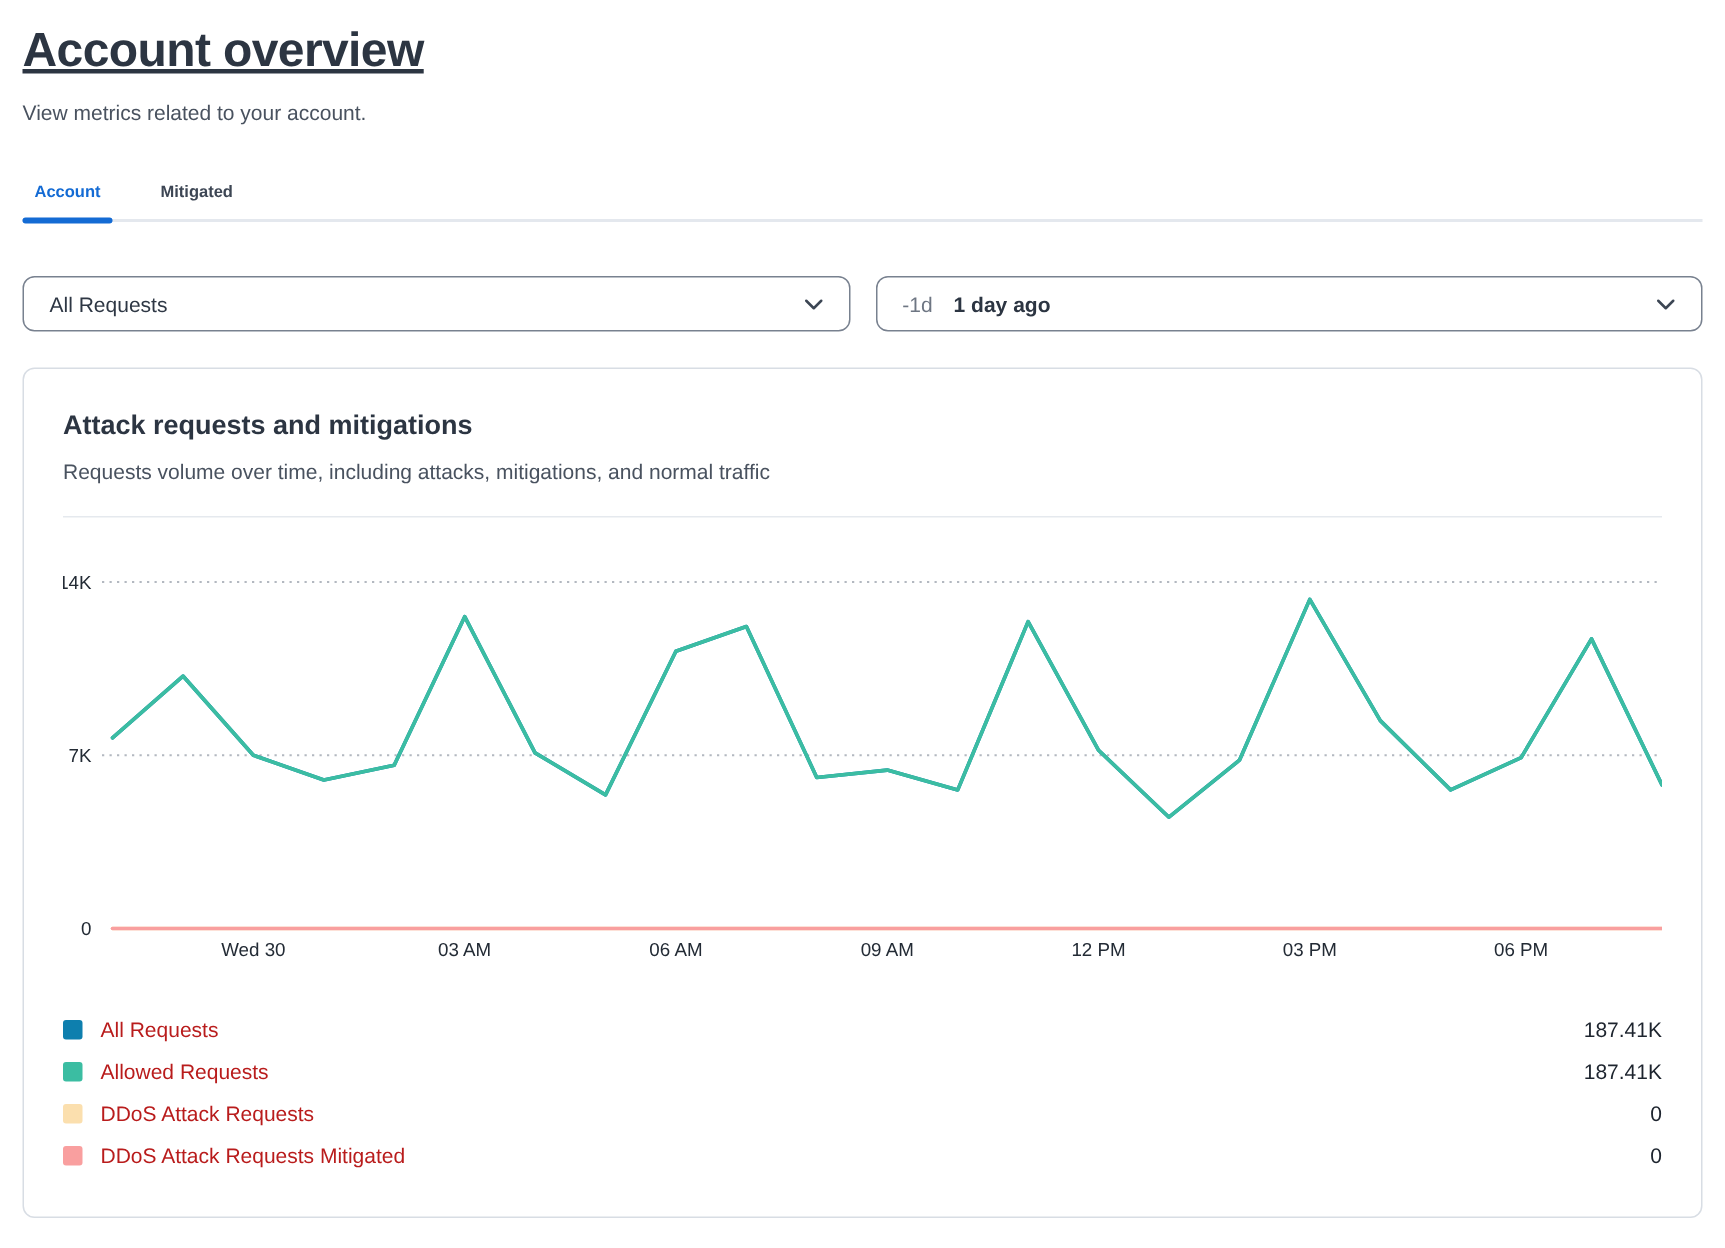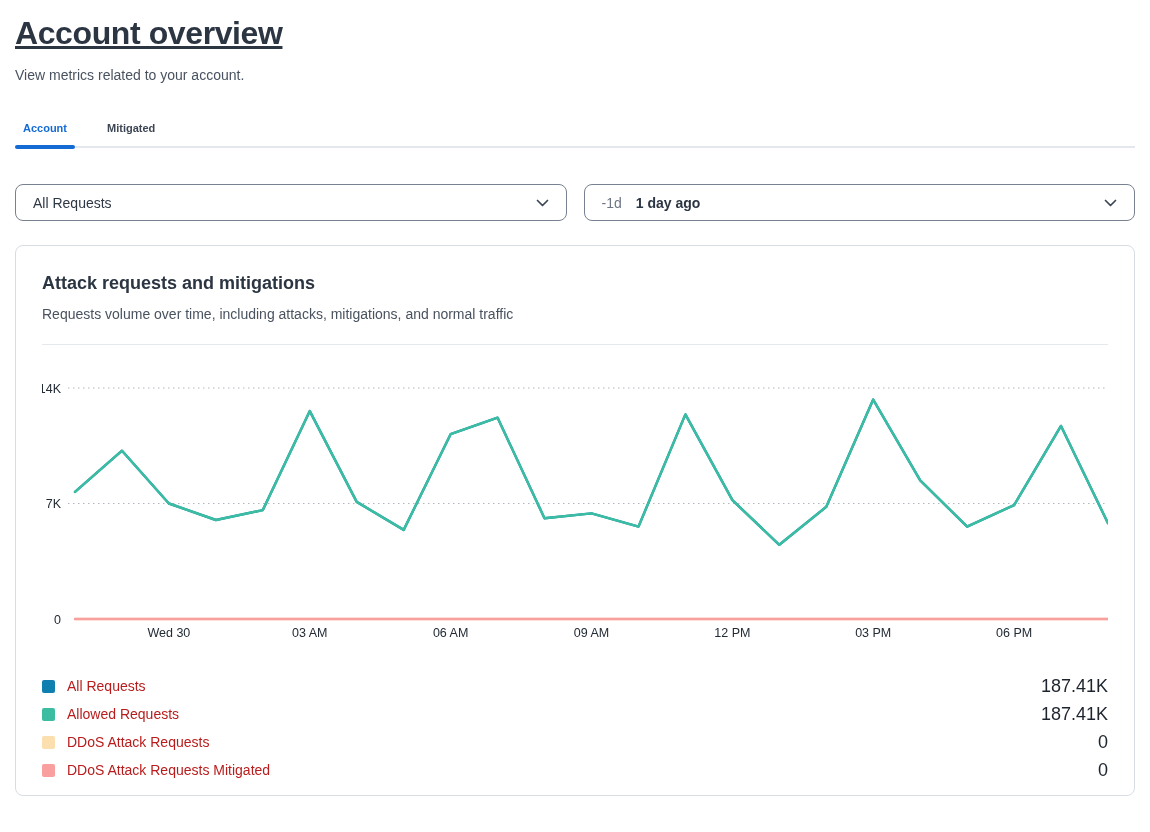--- a/index.html
+++ b/index.html
@@ -21,34 +21,34 @@
 
   .filters { margin-top:36px; display:flex; gap:17px; }
   .select {
     flex:1; height:37px; border:1px solid #78818f; border-radius:8px; background:#fff;
     display:flex; align-items:center; padding:0 17px; font-size:14px; color:#2e3744; cursor:pointer;
   }
   .select .chev { margin-left:auto; display:flex; align-items:center; }
   .select .shortcode { color:#6e7683; }
   .select .bold { font-weight:700; margin-left:14px; color:#2c3542; }
 
-  .card { margin-top:24px; border:1px solid #d8dde4; border-radius:8px; padding:27px 26px 11px; background:#fff; }
+  .card { margin-top:24px; border:1px solid #d8dde4; border-radius:8px; padding:27px 26px 27px; background:#fff; }
   .card-title { margin:0; font-size:18px; line-height:21px; font-weight:700; color:#2c3542; }
   .card-subtitle { margin:12px 0 0; font-size:14px; line-height:16px; color:#49525f; }
   .card-divider { margin:22px 0 0; border:none; border-top:1px solid #e5e9ee; }
 
   .chart-wrap { margin-top:28px; }
   .chart-wrap svg { display:block; }
   .axis-text { font-family:"Liberation Sans", sans-serif; font-size:12.5px; fill:#232b35; }
 
   .legend { margin-top:24px; }
   .legend-row { display:flex; align-items:center; height:28px; }
   .legend-swatch { width:13px; height:13px; border-radius:2px; margin-right:12px; flex:none; }
   .legend-label { font-size:14px; color:#b91c1c; }
-  .legend-value { margin-left:auto; font-size:18px; color:#1d242e; }
+  .legend-value { margin-left:auto; font-size:14px; color:#1d242e; }
 </style>
 </head>
 <body>
 
 <div class="page">
   <h1 class="page-title">Account overview</h1>
   <p class="page-subtitle">View metrics related to your account.</p>
 
   <div class="tab-bar">
     <div class="tab active">

